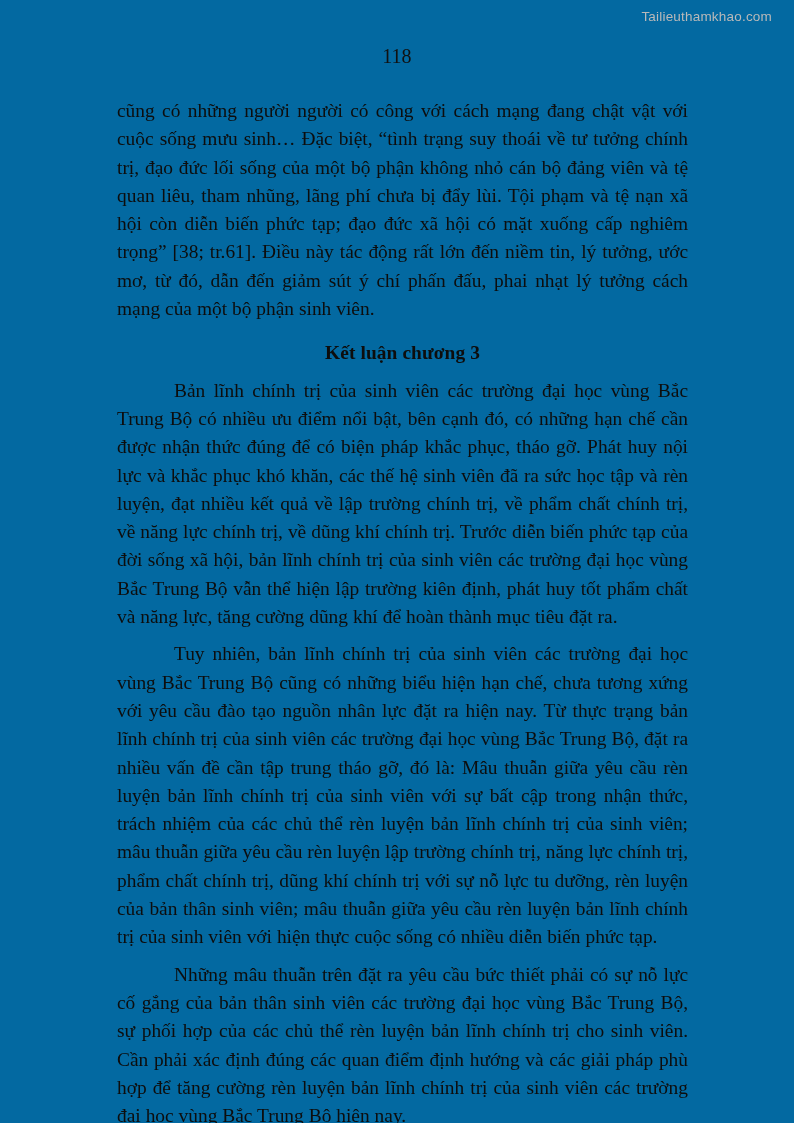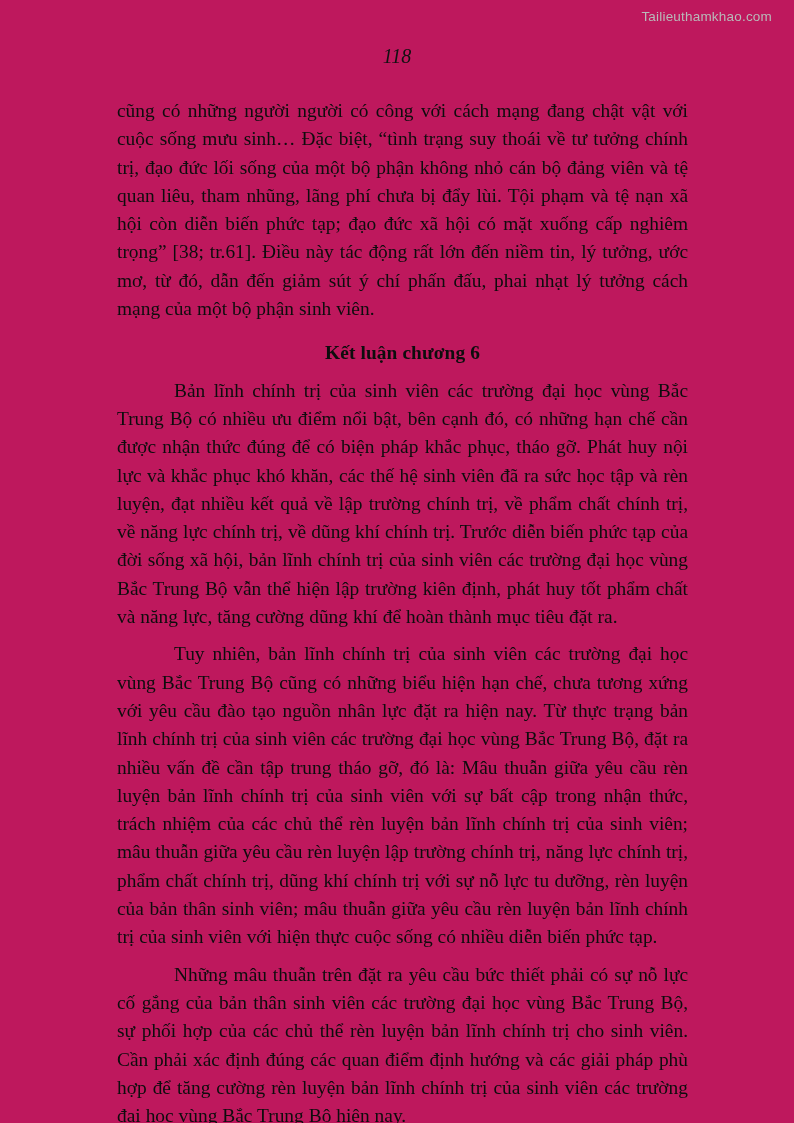--- a/index.html
+++ b/index.html
@@ -4,21 +4,21 @@
 <style>
   html, body {
     margin: 0;
     padding: 0;
     background: #ffffff;
   }
   .page {
     position: relative;
     width: 794px;
     height: 1123px;
-    background: #be185d;
+    background: #0369a1;
     overflow: hidden;
     font-family: "Liberation Serif", "DejaVu Serif", serif;
     color: #0d0d0d;
     box-sizing: border-box;
   }
   .watermark {
     position: absolute;
     top: 9px;
     right: 22px;
     font-family: "Liberation Sans", "DejaVu Sans", sans-serif;
@@ -30,21 +30,20 @@
   }
   .page-number {
     position: absolute;
     top: 46px;
     left: 0;
     width: 100%;
     text-align: center;
     font-size: 20px;
     line-height: 1;
     color: #111111;
-    font-style: italic;
   }
   .content {
     position: absolute;
     left: 108px;
     top: 88px;
     width: 589px;
   }
   p.body {
     margin: 9px;
     text-align: justify;
@@ -73,21 +72,21 @@
 <div class="page">
 
   <div class="watermark">Tailieuthamkhao.com</div>
 
   <div class="page-number">118</div>
 
   <div class="content">
 
     <p class="body">cũng có những người người có công với cách mạng đang chật vật với cuộc sống mưu sinh… Đặc biệt, “tình trạng suy thoái về tư tưởng chính trị, đạo đức lối sống của một bộ phận không nhỏ cán bộ đảng viên và tệ quan liêu, tham nhũng, lãng phí chưa bị đẩy lùi. Tội phạm và tệ nạn xã hội còn diễn biến phức tạp; đạo đức xã hội có mặt xuống cấp nghiêm trọng” [38; tr.61]. Điều này tác động rất lớn đến niềm tin, lý tưởng, ước mơ, từ đó, dẫn đến giảm sút ý chí phấn đấu, phai nhạt lý tưởng cách mạng của một bộ phận sinh viên.</p>
 
-    <h2 class="section-heading">Kết luận chương 6</h2>
+    <h2 class="section-heading">Kết luận chương 3</h2>
 
     <p class="body indent">Bản lĩnh chính trị của sinh viên các trường đại học vùng Bắc Trung Bộ có nhiều ưu điểm nổi bật, bên cạnh đó, có những hạn chế cần được nhận thức đúng để có biện pháp khắc phục, tháo gỡ. Phát huy nội lực và khắc phục khó khăn, các thế hệ sinh viên đã ra sức học tập và rèn luyện, đạt nhiều kết quả về lập trường chính trị, về phẩm chất chính trị, về năng lực chính trị, về dũng khí chính trị. Trước diễn biến phức tạp của đời sống xã hội, bản lĩnh chính trị của sinh viên các trường đại học vùng Bắc Trung Bộ vẫn thể hiện lập trường kiên định, phát huy tốt phẩm chất và năng lực, tăng cường dũng khí để hoàn thành mục tiêu đặt ra.</p>
 
     <p class="body indent">Tuy nhiên, bản lĩnh chính trị của sinh viên các trường đại học vùng Bắc Trung Bộ cũng có những biểu hiện hạn chế, chưa tương xứng với yêu cầu đào tạo nguồn nhân lực đặt ra hiện nay. Từ thực trạng bản lĩnh chính trị của sinh viên các trường đại học vùng Bắc Trung Bộ, đặt ra nhiều vấn đề cần tập trung tháo gỡ, đó là: Mâu thuẫn giữa yêu cầu rèn luyện bản lĩnh chính trị của sinh viên với sự bất cập trong nhận thức, trách nhiệm của các chủ thể rèn luyện bản lĩnh chính trị của sinh viên; mâu thuẫn giữa yêu cầu rèn luyện lập trường chính trị, năng lực chính trị, phẩm chất chính trị, dũng khí chính trị với sự nỗ lực tu dưỡng, rèn luyện của bản thân sinh viên; mâu thuẫn giữa yêu cầu rèn luyện bản lĩnh chính trị của sinh viên với hiện thực cuộc sống có nhiều diễn biến phức tạp.</p>
 
     <p class="body indent">Những mâu thuẫn trên đặt ra yêu cầu bức thiết phải có sự nỗ lực cố gắng của bản thân sinh viên các trường đại học vùng Bắc Trung Bộ, sự phối hợp của các chủ thể rèn luyện bản lĩnh chính trị cho sinh viên. Cần phải xác định đúng các quan điểm định hướng và các giải pháp phù hợp để tăng cường rèn luyện bản lĩnh chính trị của sinh viên các trường đại học vùng Bắc Trung Bộ hiện nay.</p>
 
   </div>
 
 </div>

